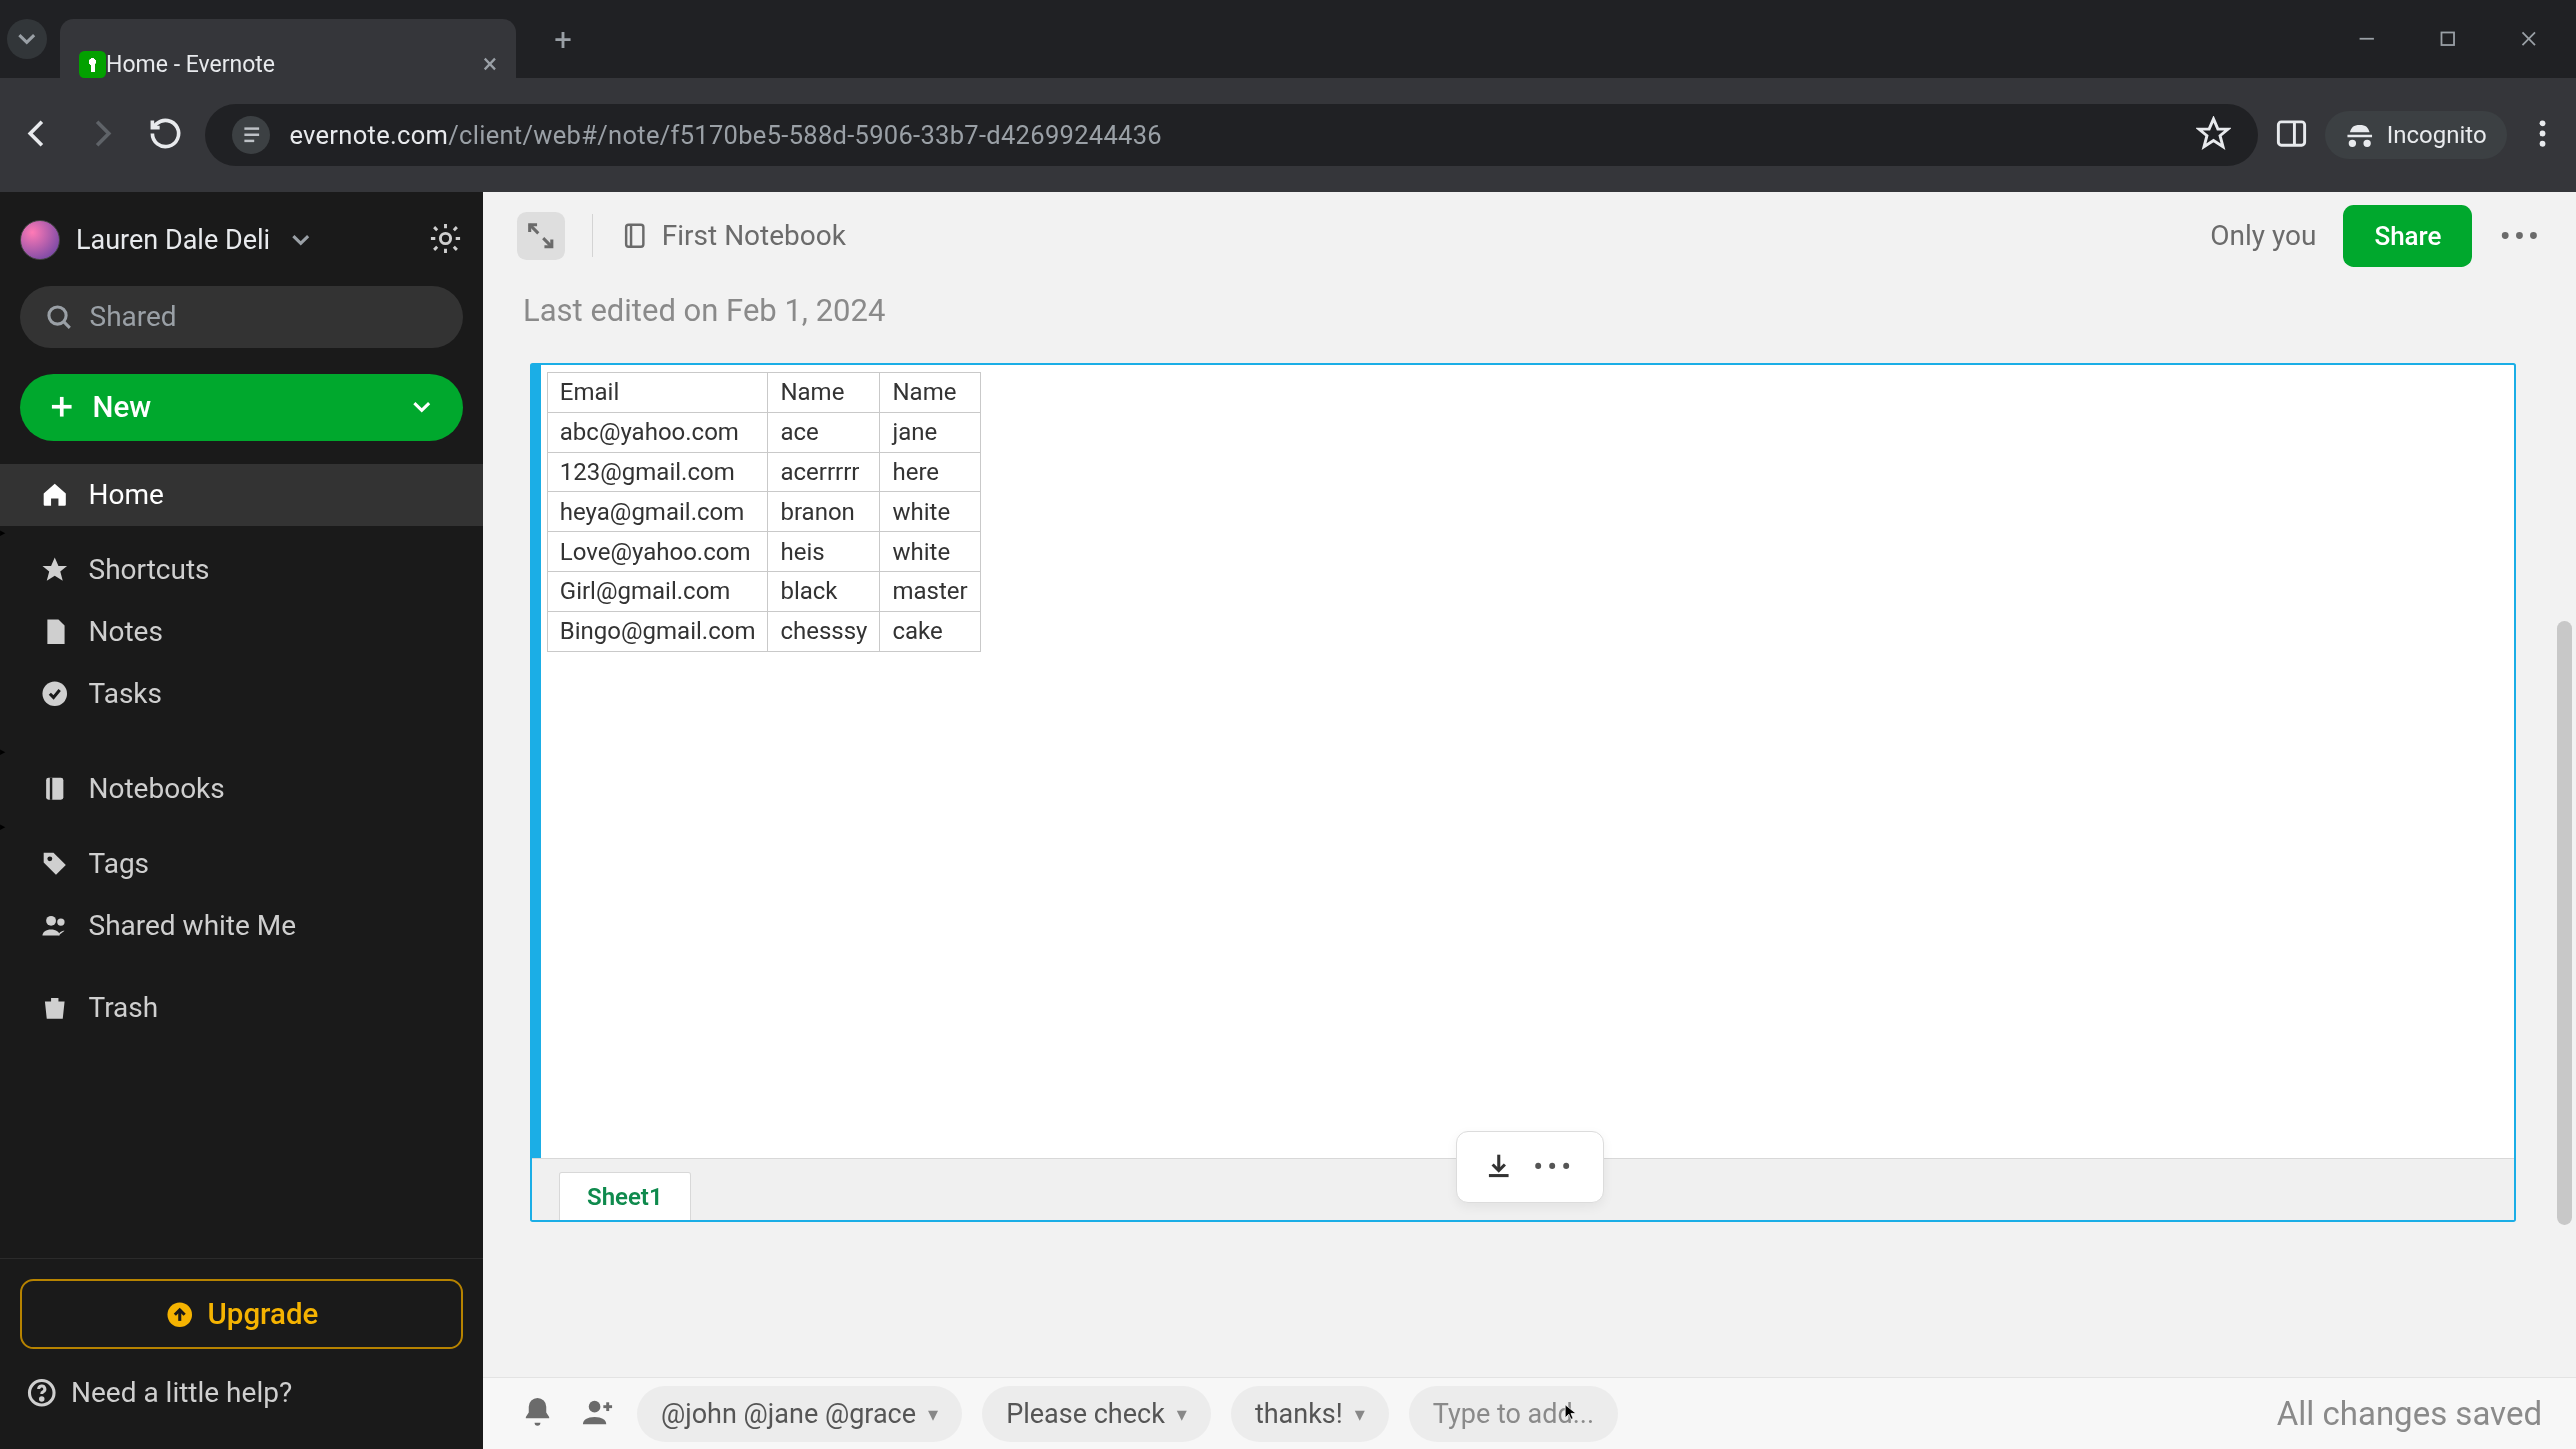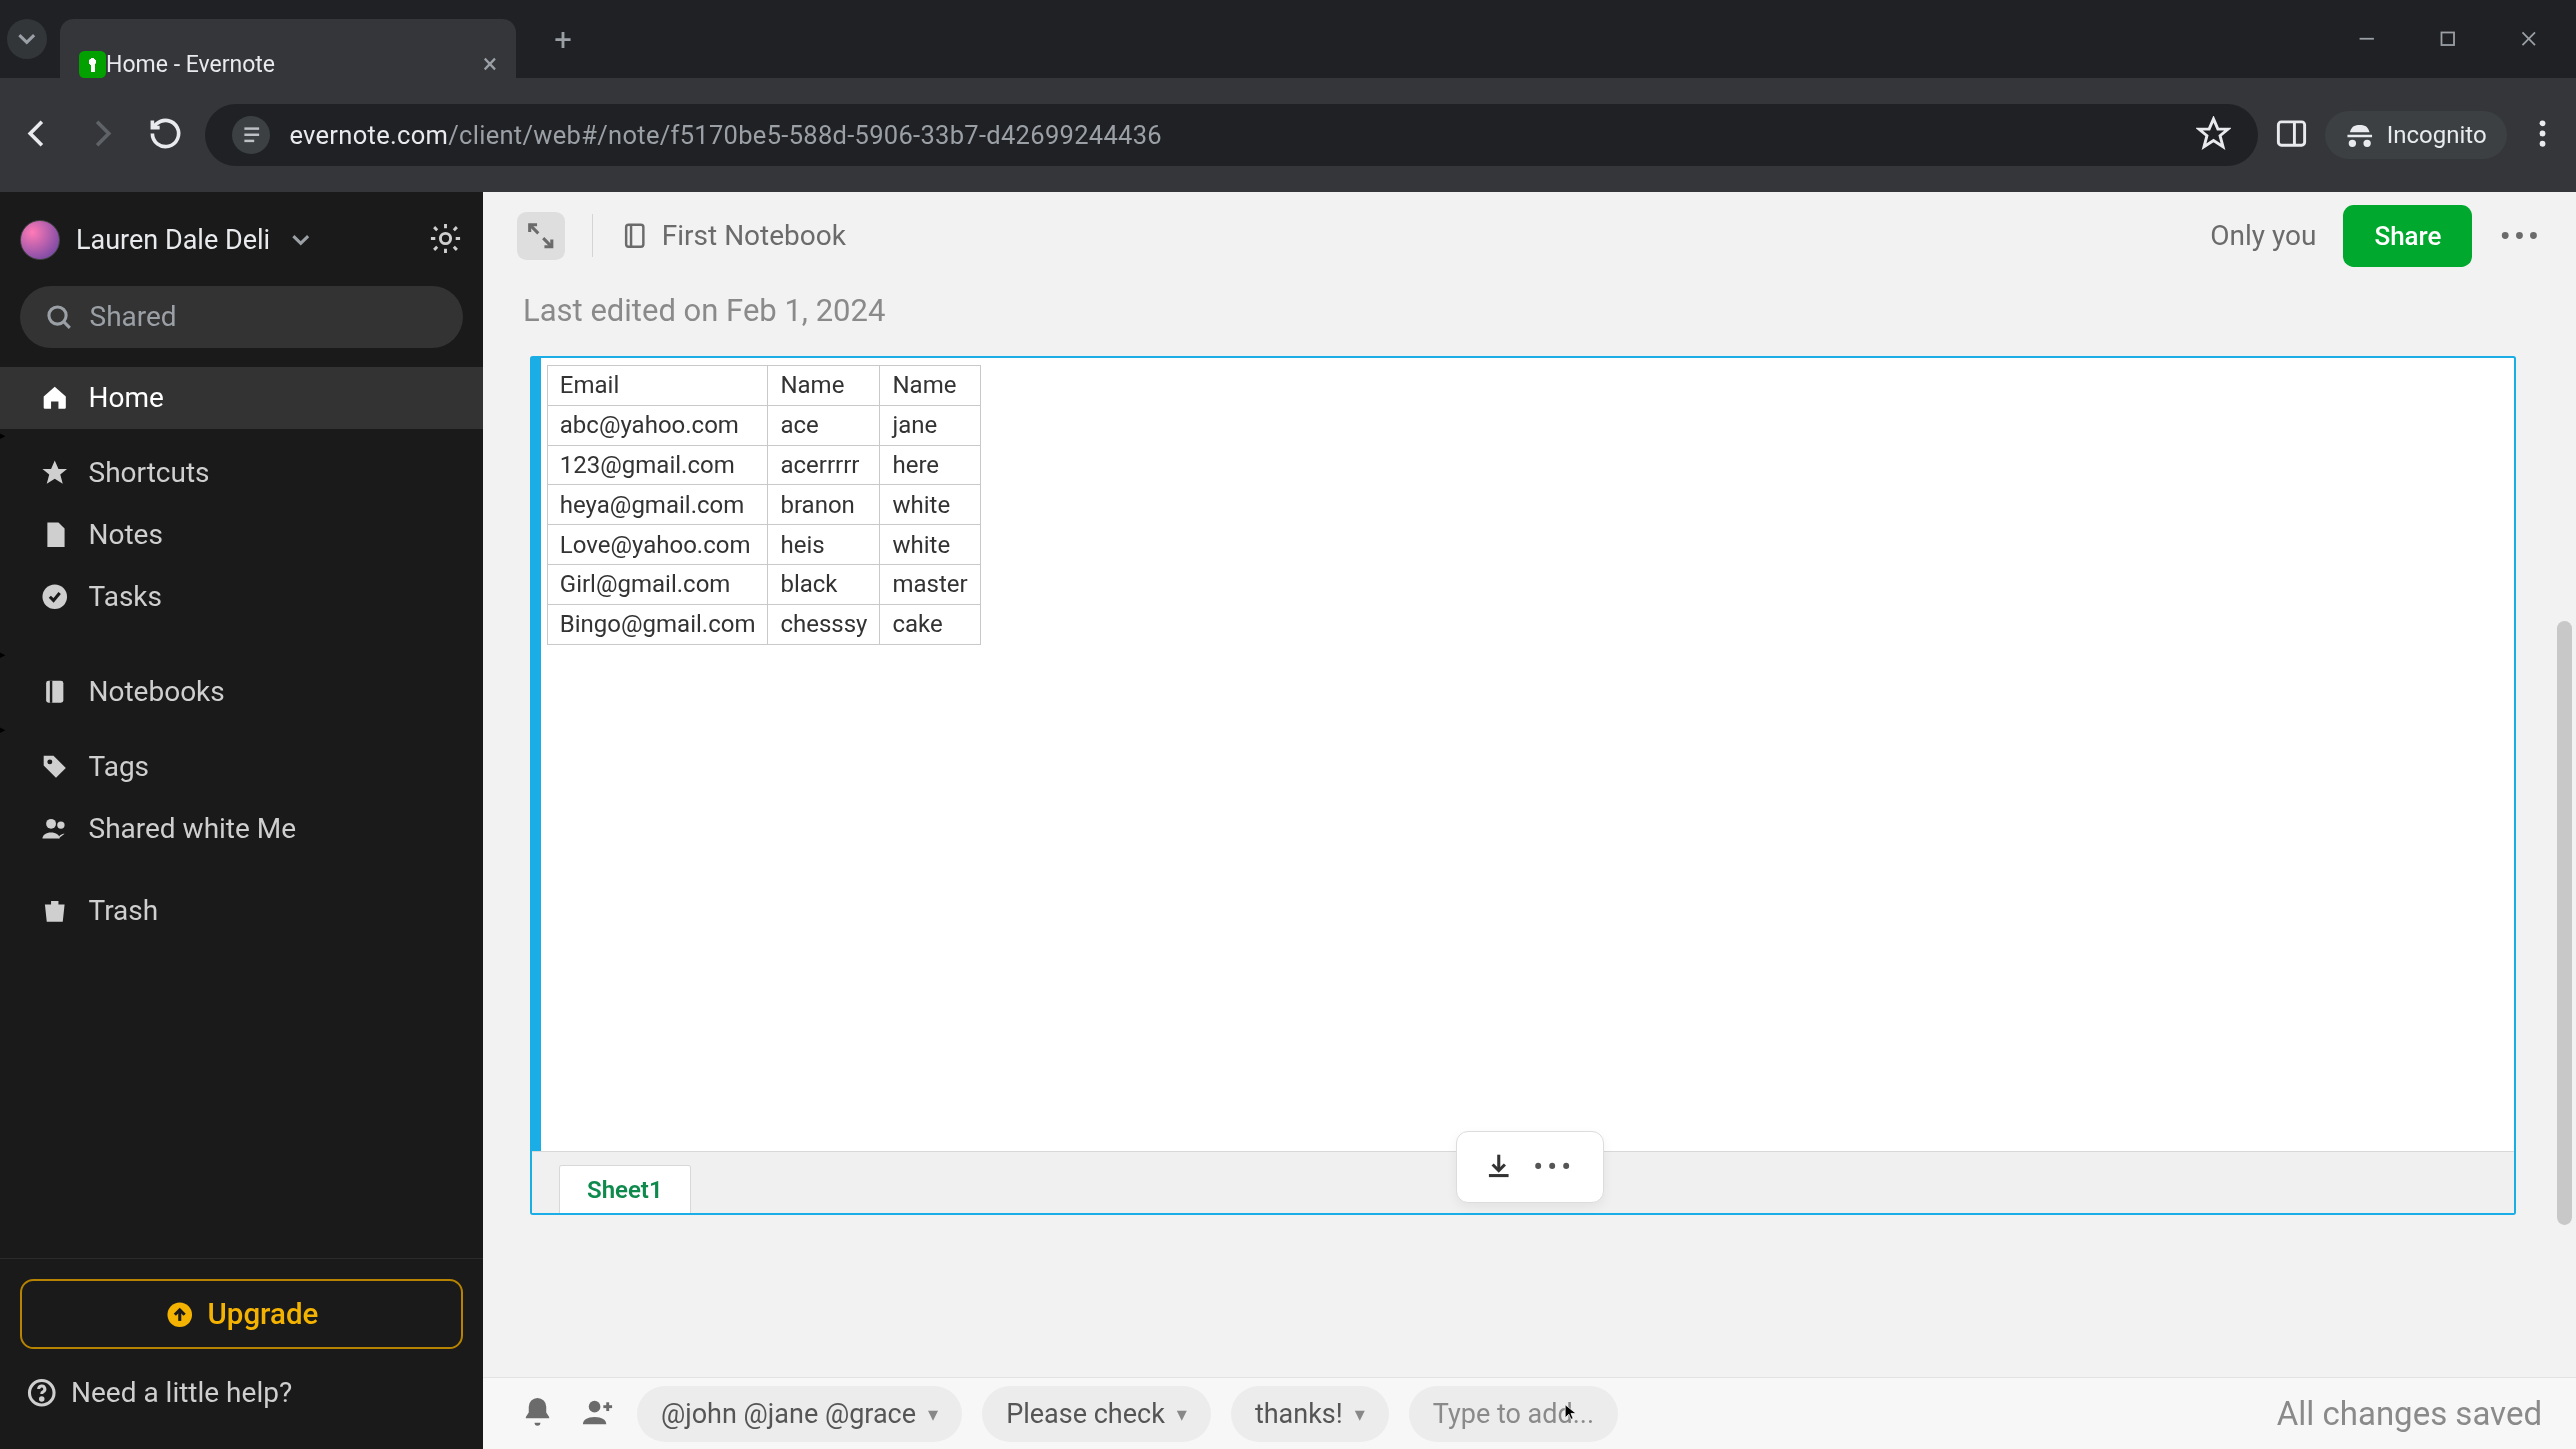--- a/index.html
+++ b/index.html
@@ -59,21 +59,21 @@
   .expand-btn { width: 48px; height: 48px; border-radius: 9.4px; background:#dedede; display:flex; align-items:center; justify-content:center; }
   .vdiv { width: 1.3px; height: 43px; background:#d4d4d4; }
   .notebook-crumb { display:flex; align-items:center; gap: 12px; color:#6b6b6b; font-size: 28px; }
   .main-header .right { margin-left:auto; display:flex; align-items:center; gap: 27px; }
   .only-you { color:#6b6b6b; font-size: 28px; }
   .share-btn { height: 62px; padding: 0 31px; background:#00a82d; color:#fff; font-size: 26px; font-weight:500; border-radius: 10.7px; display:flex; align-items:center; }
   .more-btn { color:#6b6b6b; font-size: 34px; letter-spacing: 2.7px; }
 
   .last-edited { padding: 13.4px 40px 27px 40px; color:#8a8a8a; font-size: 31px; }
 
-  .sheet-frame { margin: 0 60px 0 47px; border: 2.7px solid #1baee6; border-radius: 2.7px; background:#fff; height: 859px; display:flex; flex-direction:column; position:relative; }
+  .sheet-frame { margin: 7px 60px 0 47px; border: 2.7px solid #1baee6; border-radius: 2.7px; background:#fff; height: 859px; display:flex; flex-direction:column; position:relative; }
   .sheet-frame::before { content:""; position:absolute; left:0; top:0; bottom: 62px; width: 9.4px; background:#1baee6; }
   .sheet-body { flex:1; overflow:hidden; padding: 6.7px 6.7px 0 14.8px; }
   table.data { border-collapse: collapse; font-size: 24px; color:#333; }
   table.data th, table.data td { border: 0.7px solid #c9c9c9; padding: 5.4px 12px; text-align:left; font-weight:400; background:#fff; }
   table.data th { background:#fff; }
   .sheet-tabs { height: 62px; border-top: 1.3px solid #d8d8d8; background:#f0f0f0; display:flex; align-items:flex-end; padding-left: 27px; }
   .sheet-tab { height: 48px; padding: 0 27px; background:#fff; border: 1.3px solid #d8d8d8; border-bottom: none; border-radius: 2.7px 2.7px 0 0; display:flex; align-items:center; color:#0f8a4d; font-weight:600; font-size: 24px; }
 
   .attach-toolbar { position:absolute; top: 939px; left: 50%; transform:translateX(-50%); width: 148px; height: 72px; background:#fff; border:1.3px solid #dcdcdc; border-radius: 12px; display:flex; align-items:center; justify-content:center; gap: 20px; box-shadow: 0 4px 12px rgba(0,0,0,0.06); }
   .attach-toolbar .dl svg { width: 29.5px; height: 29.5px; }
@@ -207,20 +207,34 @@
       <div class="search-pill">
         <span class="ico">
             <svg viewBox="0 0 24 24" fill="none" stroke="#9aa0a6" stroke-width="2.5">
               <circle cx="11" cy="11" r="7"></circle>
               <line x1="21" y1="21" x2="16" y2="16"></line>
             </svg>
           </span>
         <span>Shared</span>
       </div>
 
+      <div class="new-pill">
+        <span class="ico">
+            <svg viewBox="0 0 24 24" stroke="#fff" stroke-width="3">
+              <line x1="12" y1="4" x2="12" y2="20"></line>
+              <line x1="4" y1="12" x2="20" y2="12"></line>
+            </svg>
+          </span>
+        <span>New</span>
+        <span class="chev ico">
+            <svg viewBox="0 0 24 24" fill="none" stroke="#fff" stroke-width="2.5">
+              <polyline points="6 9 12 15 18 9"></polyline>
+            </svg>
+          </span>
+      </div>
 
       <div class="sb-item-wrap">
           <div class="sb-item active">
         <span class="ico">
               <svg viewBox="0 0 24 24" fill="#fff">
                 <path d="M3 11 12 3l9 8v9a1 1 0 0 1-1 1h-5v-6H9v6H4a1 1 0 0 1-1-1v-9z"></path>
               </svg>
             </span>
         <span>Home</span>
       </div>

